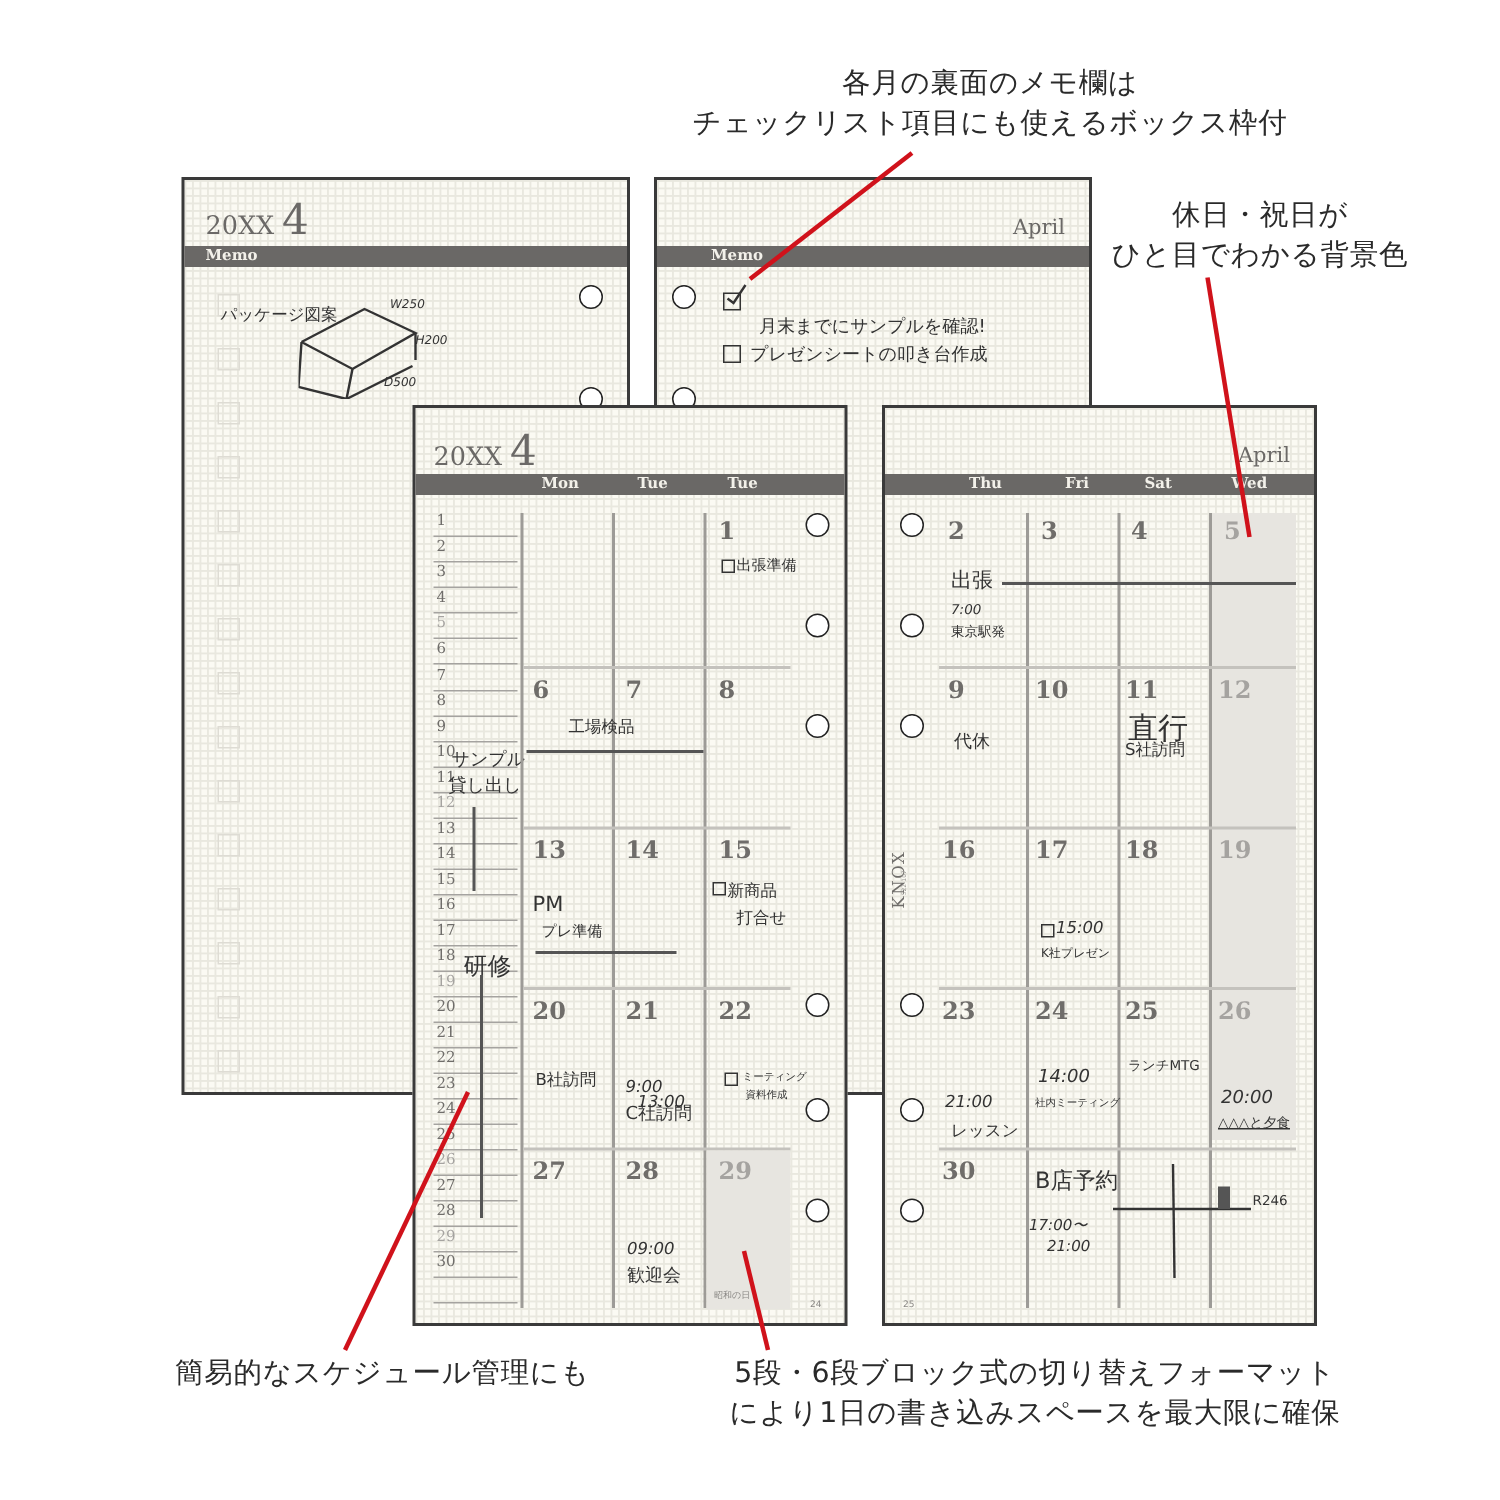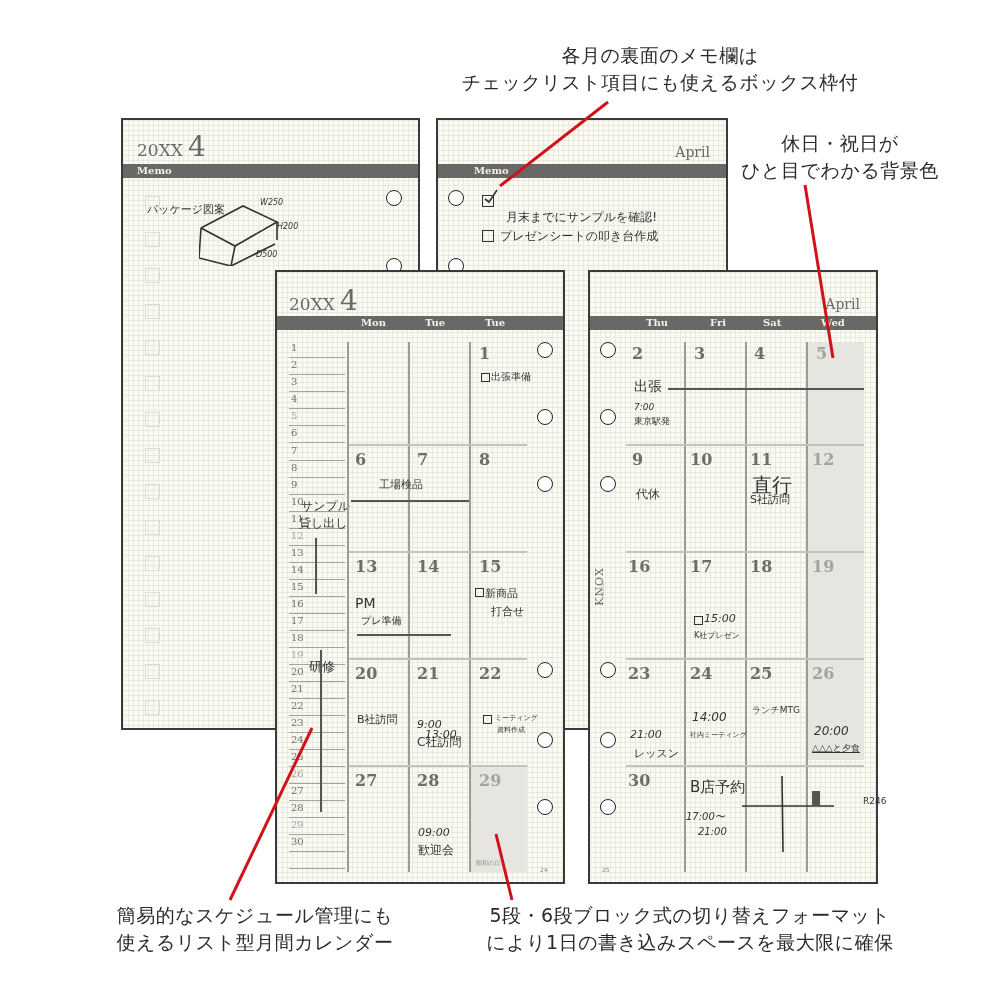--- a/index.html
+++ b/index.html
@@ -168,21 +168,21 @@
       <div class="list-line" style="left:0;top:475px;width:56px;"></div>
     <div class="list-num" style="left:2px;top:477px;color:#a5a3a0;">29</div>
       <div class="list-line" style="left:0;top:492px;width:56px;"></div>
     <div class="list-num" style="left:2px;top:494px;">30</div>
       <div class="list-line" style="left:0;top:509px;width:56px;"></div>
     <div class="list-line" style="left:0;top:526px;width:56px;"></div>
   </div>
   <div class="hw" style="left:24px;top:226px;font-size:12px;">サンプル</div>
   <div class="hw" style="left:22px;top:243px;font-size:12px;">貸し出し</div>
   <div class="arrow" style="left:38px;top:266px;width:2px;height:56px;"></div>
-  <div class="hw" style="left:32px;top:362px;font-size:13px;margin-top:24px;">研修</div>
+  <div class="hw" style="left:32px;top:362px;font-size:16px;">研修</div>
   <div class="arrow" style="left:43px;top:378px;width:2px;height:162px;"></div>
 
   <div class="vline" style="left:70px;top:70px;height:530px;"></div>
   <div class="vline" style="left:131px;top:70px;height:530px;"></div>
   <div class="vline" style="left:192px;top:70px;height:530px;"></div>
   <div class="hline" style="left:72px;top:172px;width:178px;"></div>
   <div class="hline" style="left:72px;top:279px;width:178px;"></div>
   <div class="hline" style="left:72px;top:386px;width:178px;"></div>
   <div class="hline" style="left:72px;top:493px;width:178px;"></div>
 
@@ -288,21 +288,21 @@
   <div class="hw" style="left:222px;top:470px;font-size:9px;text-decoration:underline;">△△△と夕食</div>
   <div class="hw" style="left:100px;top:506px;font-size:15px;">B店予約</div>
   <div class="hw" style="left:96px;top:538px;font-size:10px;font-style:italic;">17:00〜</div>
   <div class="hw" style="left:108px;top:554px;font-size:10px;font-style:italic;">21:00</div>
 
   <svg style="position:absolute;left:152px;top:504px;" width="96" height="78" viewBox="0 0 96 78">
     <line x1="0" y1="30" x2="92" y2="30" stroke="#333" stroke-width="1.6"></line>
     <line x1="40" y1="0" x2="41" y2="76" stroke="#333" stroke-width="1.6"></line>
     <rect x="70" y="15" width="8" height="15" fill="#555"></rect>
   </svg>
-  <div class="hw" style="left:245px;top:524px;font-size:9px;padding-left:28px;">R246</div>
+  <div class="hw" style="left:245px;top:524px;font-size:9px;">R246</div>
 
   <div style="position:absolute;left:8px;top:288px;width:20px;height:60px;">
     <div style="position:absolute;left:-18px;top:20px;transform:rotate(-90deg);font-family:'DejaVu Serif',serif;font-size:11px;color:#6f6d6a;letter-spacing:1px;">KNOX</div>
     <div style="position:absolute;left:-4px;top:26px;transform:rotate(-90deg);font-size:4px;color:#9a9894;">522-107</div>
   </div>
   <div class="hw small" style="left:12px;top:594px;font-size:6px;">25</div>
 
   <div class="ring" style="left:10px;top:70px;"></div>
   <div class="ring" style="left:10px;top:137px;"></div>
   <div class="ring" style="left:10px;top:204px;"></div>
@@ -313,18 +313,17 @@
 
 <svg style="position:absolute;left:0;top:0;pointer-events:none;" width="1000" height="1000">
   <line x1="608" y1="102" x2="500" y2="186" stroke="#d0121b" stroke-width="3"></line>
   <line x1="805" y1="185" x2="833" y2="358" stroke="#d0121b" stroke-width="3"></line>
   <line x1="312" y1="728" x2="230" y2="900" stroke="#d0121b" stroke-width="3"></line>
   <line x1="496" y1="834" x2="512" y2="900" stroke="#d0121b" stroke-width="3"></line>
 </svg>
 
 <div class="caption" style="left:90px;top:902px;width:330px;">
   <div>簡易的なスケジュール管理にも</div>
-  <div>使えるリスト型月間カレンダー</div>
 </div>
 <div class="caption" style="left:455px;top:902px;width:470px;">
   <div>5段・6段ブロック式の切り替えフォーマット</div>
   <div>により1日の書き込みスペースを最大限に確保</div>
 </div>
 
 </body></html>

